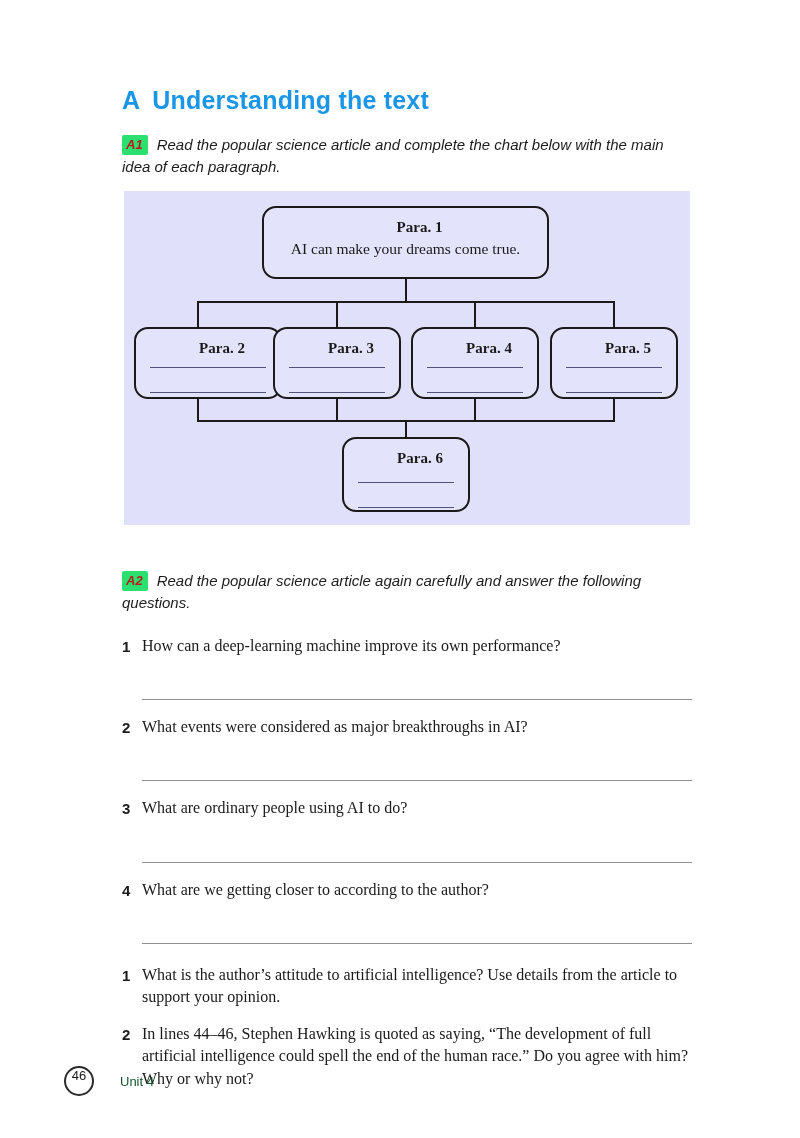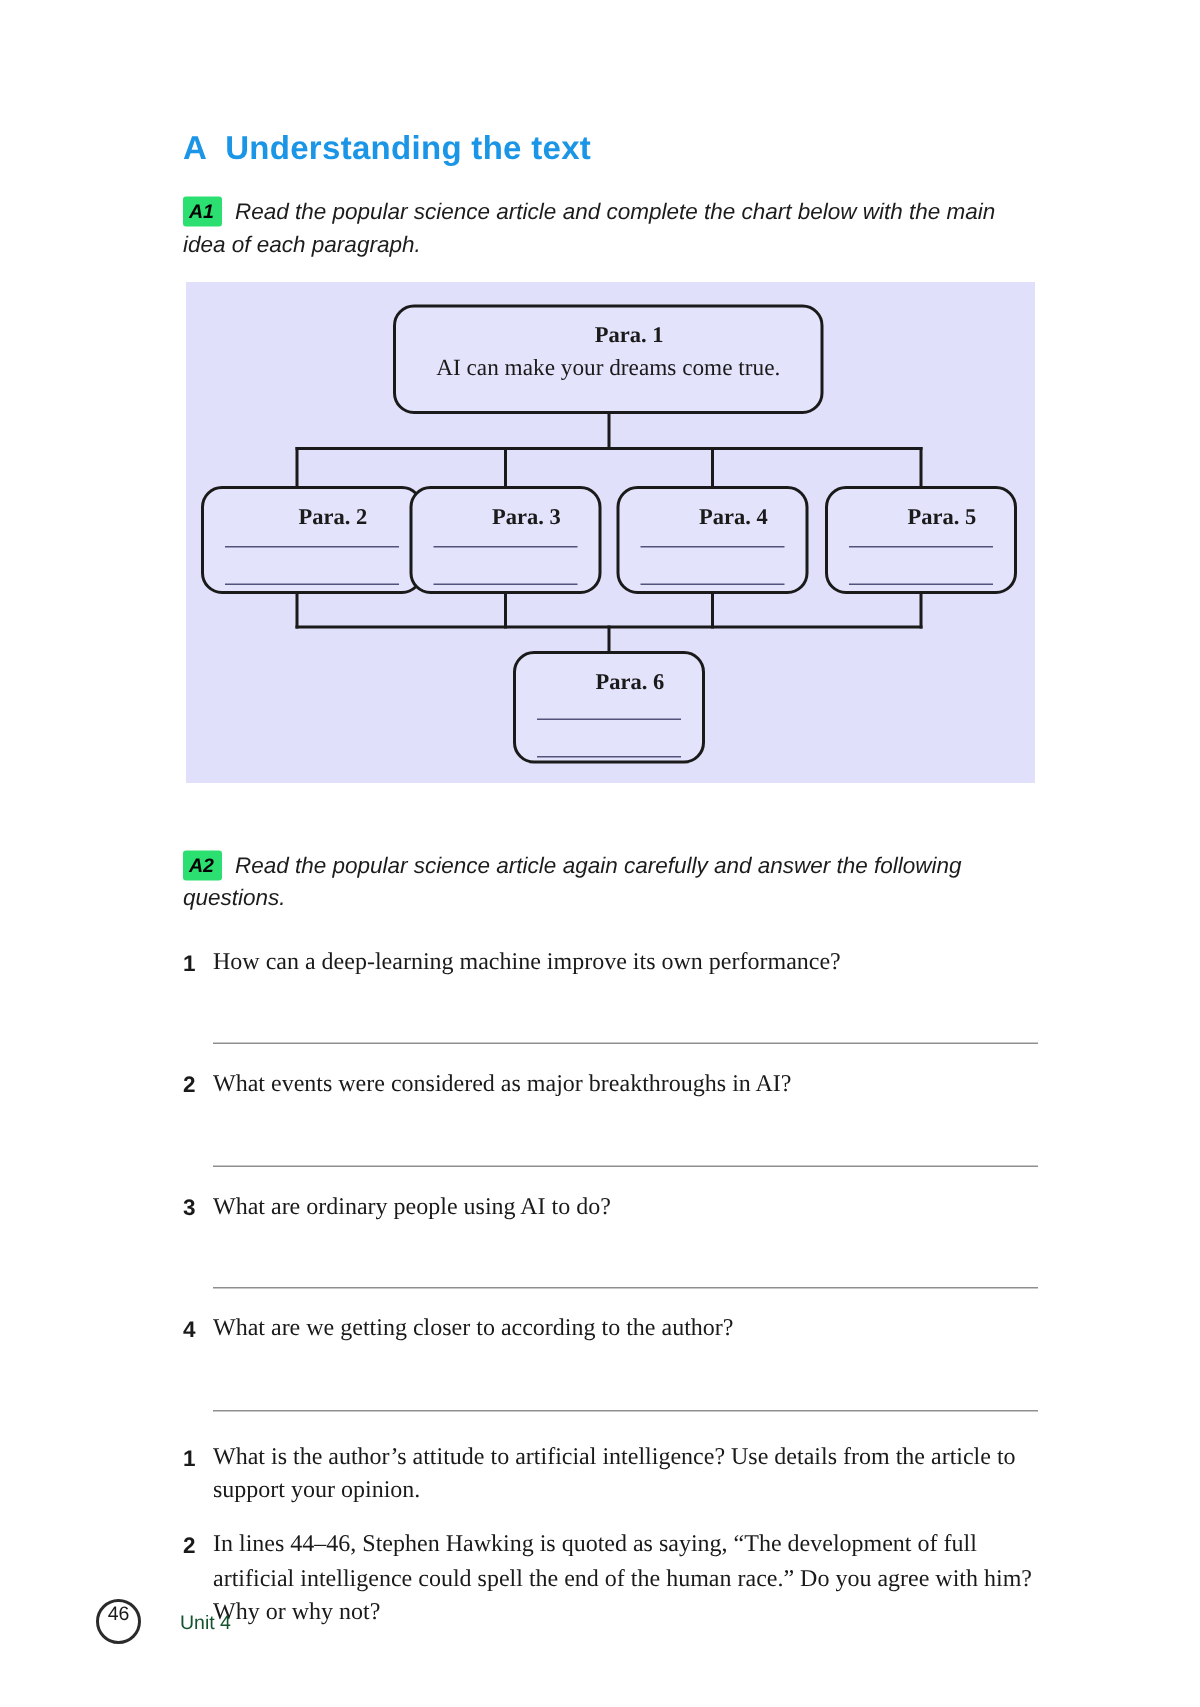--- a/index.html
+++ b/index.html
@@ -15,38 +15,38 @@
   .content {
     position: absolute;
     left: 122px; top: 0;
     width: 570px;
   }
   
   .sec-header {
     margin-top: 86px;
     font-family: "Liberation Sans", sans-serif;
     font-weight: bold;
-    font-size: 22px;
+    font-size: 25px;
     color: #1b96e6;
     letter-spacing: 0.2px;
   }
   .sec-header .sec-letter { margin-right: 12px; }
   
   .instr {
     font-family: "Liberation Sans", sans-serif;
     font-style: italic;
     font-size: 15px;
     line-height: 1.45;
     color: #1c1c1c;
   }
   .instr-a1 { margin-top: 19px; }
   .badge {
     display: inline-block;
     background: #2be070;
-    color: #000000;
+    color: #b91c1c;
     font-family: "Liberation Sans", sans-serif;
     font-weight: bold;
     font-size: 13px;
     line-height: 17px;
     padding: 1px 5px 2px 4px;
     border-radius: 2px;
     margin-right: 9px;
     transform: translateY(-1px);
   }
   

